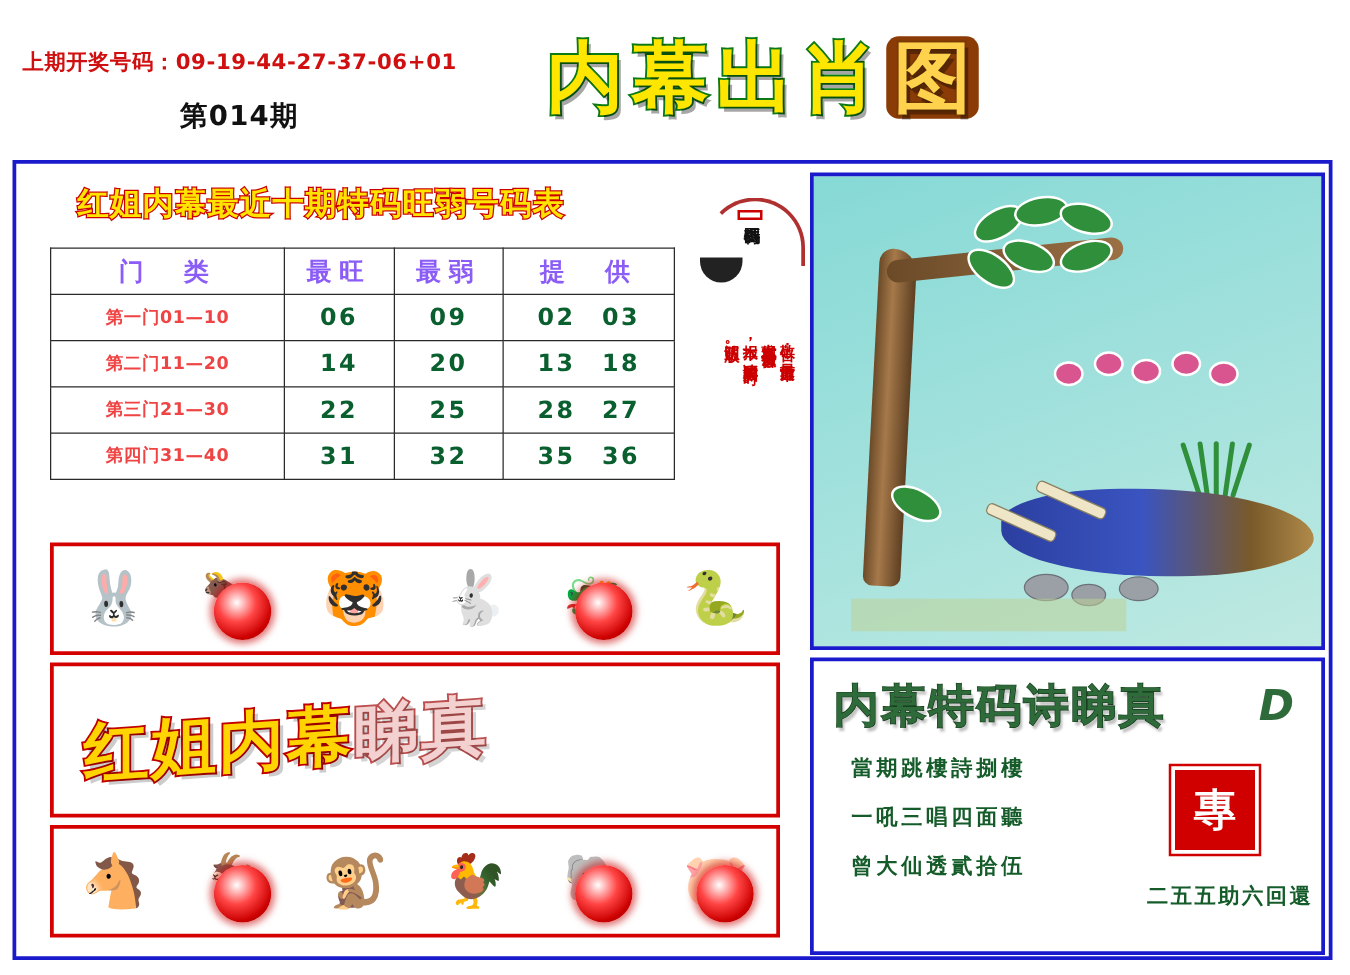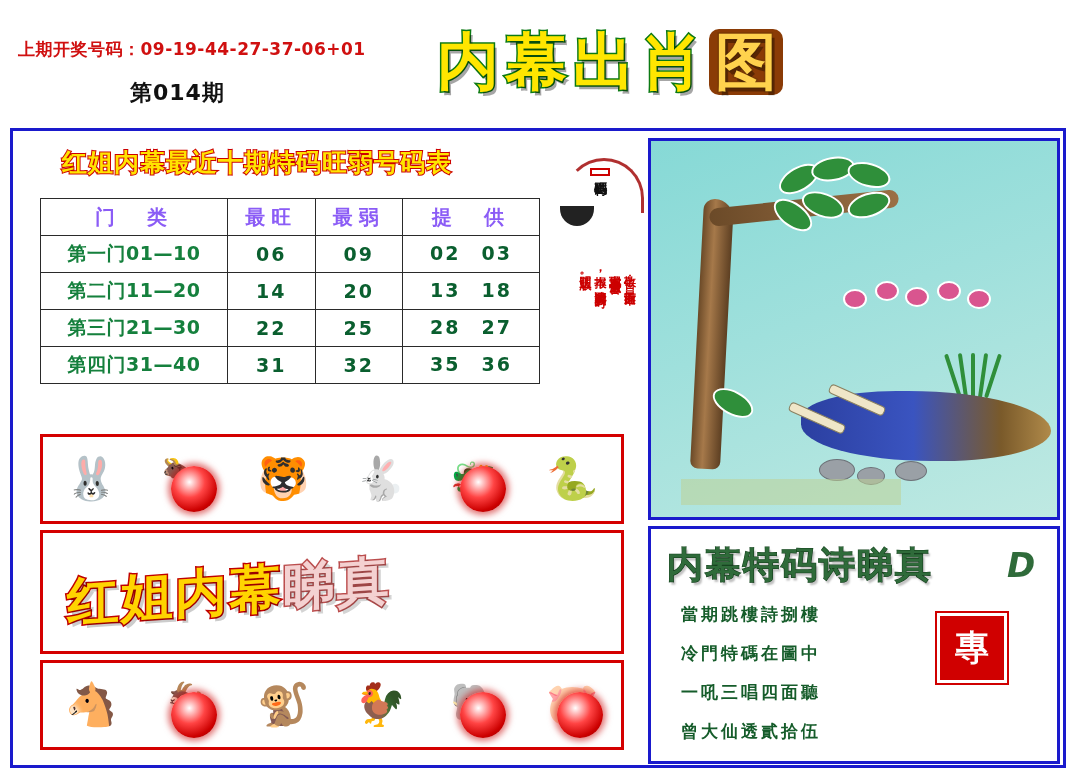--- a/index.html
+++ b/index.html
@@ -31,21 +31,21 @@
     left: 18px;
     top: 38px;
     font-size: 17px;
     font-weight: bold;
     color: #d01010;
     letter-spacing: 0.5px;
     white-space: nowrap;
   }
   .issue-no {
     position: absolute;
-    left: 130px;
+    left: 144px;
     top: 78px;
     font-size: 22px;
     font-weight: bold;
     color: #111111;
     letter-spacing: 1px;
   }
   .banner-title {
     position: absolute;
     left: 390px;
     top: 22px;
@@ -126,22 +126,22 @@
     font-size: 19px;
     font-weight: bold;
     padding: 0;
   }
   table.odds thead th {
     color: #8b5cf6;
     font-size: 20px;
     letter-spacing: 6px;
   }
   table.odds tbody td.gate {
-    color: #15803d;
-    font-size: 19px;
+    color: #ef4444;
+    font-size: 14px;
     letter-spacing: 0.5px;
     width: 186px;
   }
   table.odds tbody td.num {
     color: #0a5f2f;
     font-size: 19px;
     letter-spacing: 2px;
   }
   .vnote {
     position: absolute;
@@ -621,24 +621,24 @@
         <div class="stone" style="left:244px; top:320px; width:30px; height:18px;"></div>
 
         <div class="scene-caption"></div>
       </div>
 
       <div class="right-bottom">
         <div class="poem-title">内幕特码诗睇真</div>
         <div class="brand-D">D</div>
         <div class="poem-lines">
           <div>當期跳樓詩捌樓</div>
-          <div>冷門特碼在圖中</div>
           <div>一吼三唱四面聽</div>
           <div>曾大仙透貳拾伍</div>
         </div>
         <div class="seal">專</div>
         <div class="tail-lines">
+          <div>二五五助六回還</div>
         </div>
       </div>
 
     </div>
   </div>
 </div>
 
 </body></html>

